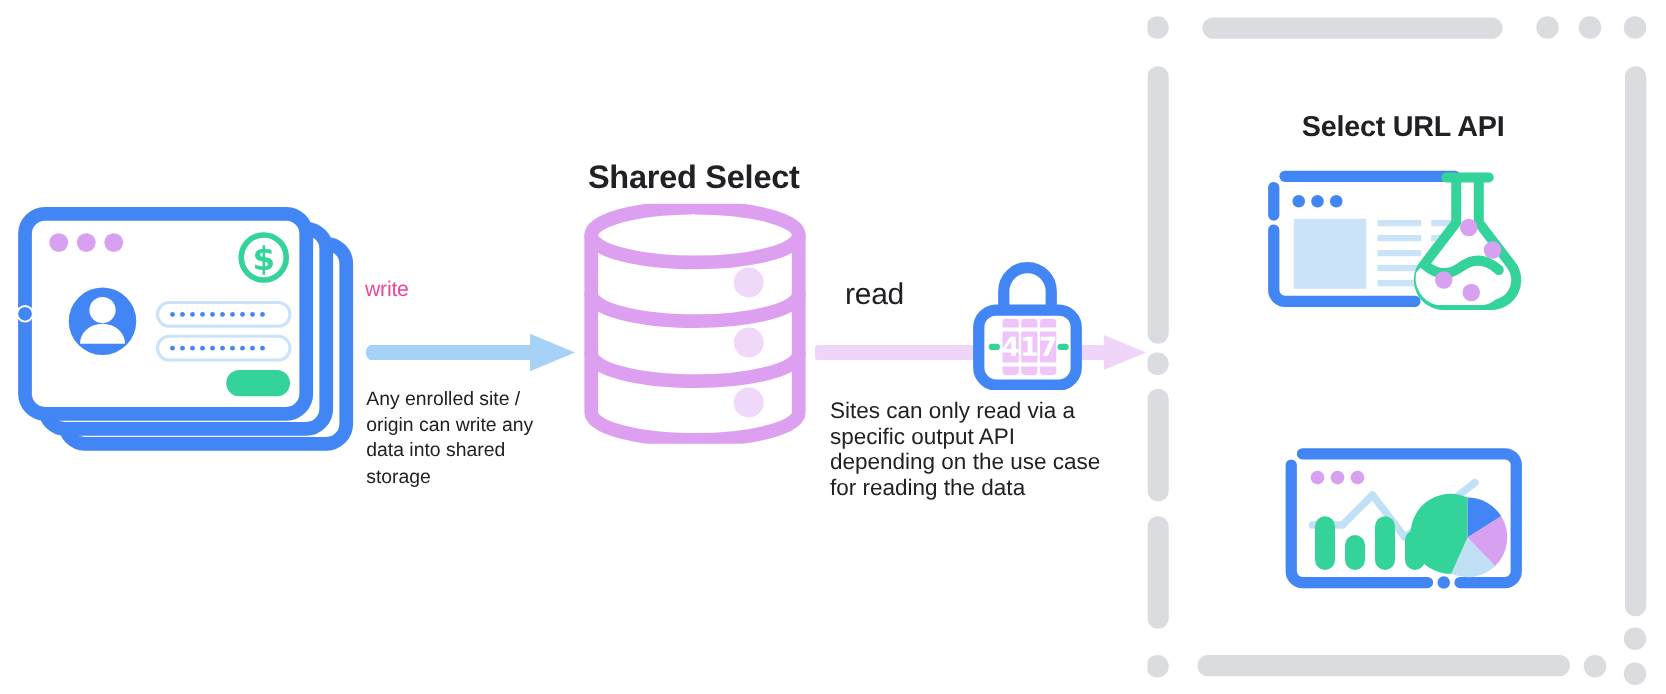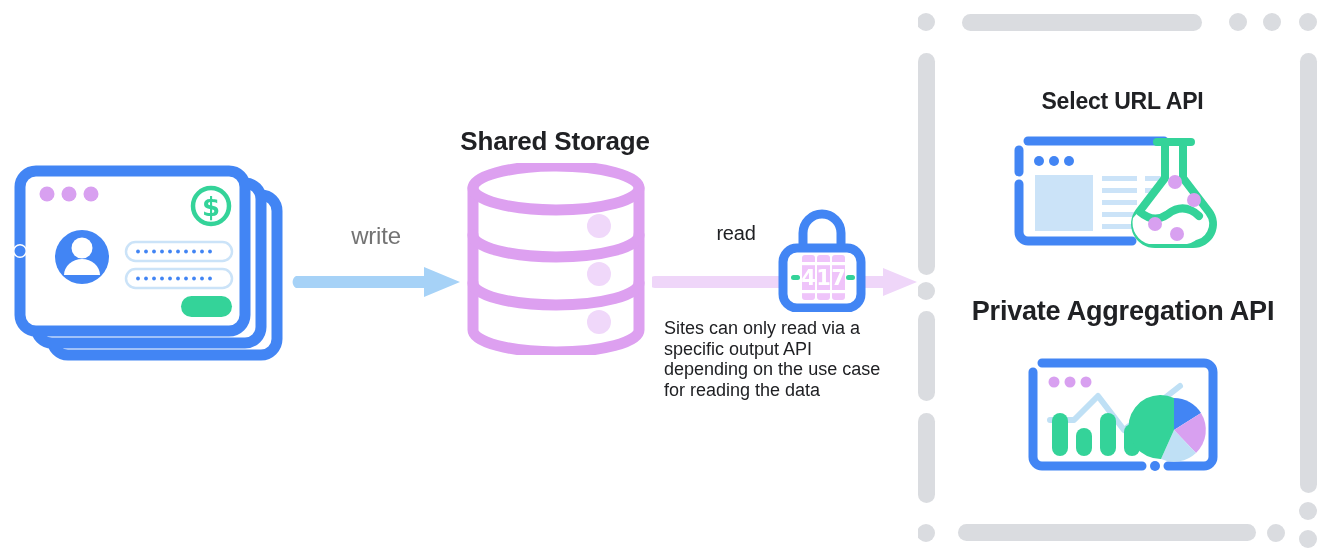--- a/index.html
+++ b/index.html
@@ -7,32 +7,32 @@
        font-family:"Liberation Sans","DejaVu Sans",sans-serif;color:#202124;}
   .stage{position:absolute;inset:0;}
 
   
   .abs{position:absolute;}
   .ttl{font-weight:700;color:#202124;letter-spacing:-0.2px;}
 
   
   #site-stack{left:14px;top:165px;width:275px;height:205px;}
   #site-stack svg{display:block;}
-  #write-label{font-size:24px;color:#737373;text-align:center;width:168px;
+  #write-label{font-size:17px;color:#ec4899;width:168px;
                left:292px;top:222px;letter-spacing:-0.2px;}
   #write-arrow{left:292px;top:265px;}
   #write-desc{left:293px;top:310px;width:178px;font-size:15.5px;line-height:20.5px;
               color:#202124;white-space:pre-line;}
 
   
   #shared-title{left:440px;top:126px;width:230px;text-align:center;font-size:26px;}
   #cylinder{left:466px;top:163px;}
 
   
-  #read-label{font-size:20px;color:#202124;width:120px;text-align:center;
+  #read-label{font-size:24px;color:#202124;width:120px;text-align:left;
               left:676px;top:222px;letter-spacing:-0.2px;}
   #read-arrow{left:652px;top:266px;}
   #lock{left:776px;top:202px;}
   #read-desc{left:664px;top:318px;width:245px;font-size:18px;line-height:20.5px;
              color:#202124;white-space:pre-line;}
 
   
   #api-panel{left:918px;top:6px;width:410px;height:543px;}
   #api-panel svg{display:block;}
   #select-url-title{left:930px;top:88px;width:385px;text-align:center;font-size:23px;}
@@ -101,22 +101,26 @@
   </div>
 
   <div class="abs" id="write-label">write</div>
 
   <div class="abs" id="write-arrow">
     <svg width="172" height="34" viewBox="0 0 172 34" xmlns="http://www.w3.org/2000/svg">
       <path d="M4 11 h128 v-9 l36 15 -36 15 v-9 H4 a7 7 0 0 1 0 -12 z" fill="#A6D2F7"></path>
     </svg>
   </div>
 
-
-  <div class="abs ttl" id="shared-title">Shared Storage</div>
+  <div class="abs" id="write-desc">Any enrolled site /
+origin can write any
+data into shared
+storage</div>
+
+  <div class="abs ttl" id="shared-title">Shared Select</div>
 
   <div class="abs" id="cylinder">
     <svg width="180" height="192" viewBox="0 0 180 192" xmlns="http://www.w3.org/2000/svg">
       <g fill="none" stroke="#DDA0F0" stroke-width="11" stroke-linecap="round">
 
         <path d="M7 25 v142 a83 22 0 0 0 166 0 v-142"></path>
 
         <path d="M90 3 a83 22 0 0 1 83 22 a83 22 0 0 1 -166 0 a83 22 0 0 1 80 -21.96"></path>
 
         <path d="M7 72 a83 22 0 0 0 166 0"></path>
@@ -232,21 +236,20 @@
       <path d="M126 76 q14 12 28 2 q16 -12 31 2" fill="none" stroke="#34D399" stroke-width="8" stroke-linecap="round"></path>
       <g fill="#D8A0F0">
         <circle cx="161" cy="46" r="7"></circle>
         <circle cx="180" cy="64" r="7"></circle>
         <circle cx="141" cy="88" r="7"></circle>
         <circle cx="163" cy="98" r="7"></circle>
       </g>
     </svg>
   </div>
 
-  <div class="abs ttl" id="private-agg-title">Private Aggregation API</div>
 
   <div class="abs" id="private-agg-icon">
     <svg width="190" height="118" viewBox="0 0 190 118" xmlns="http://www.w3.org/2000/svg">
 
       <g fill="none" stroke="#4285F4" stroke-width="9" stroke-linecap="round">
         <path d="M14 5 H176 a9 9 0 0 1 9 9 V99 a9 9 0 0 1 -9 9 H140"></path>
         <path d="M5 14 V99 a9 9 0 0 0 9 9 H114"></path>
       </g>
       <circle cx="127" cy="108" r="5" fill="#4285F4"></circle>
 

